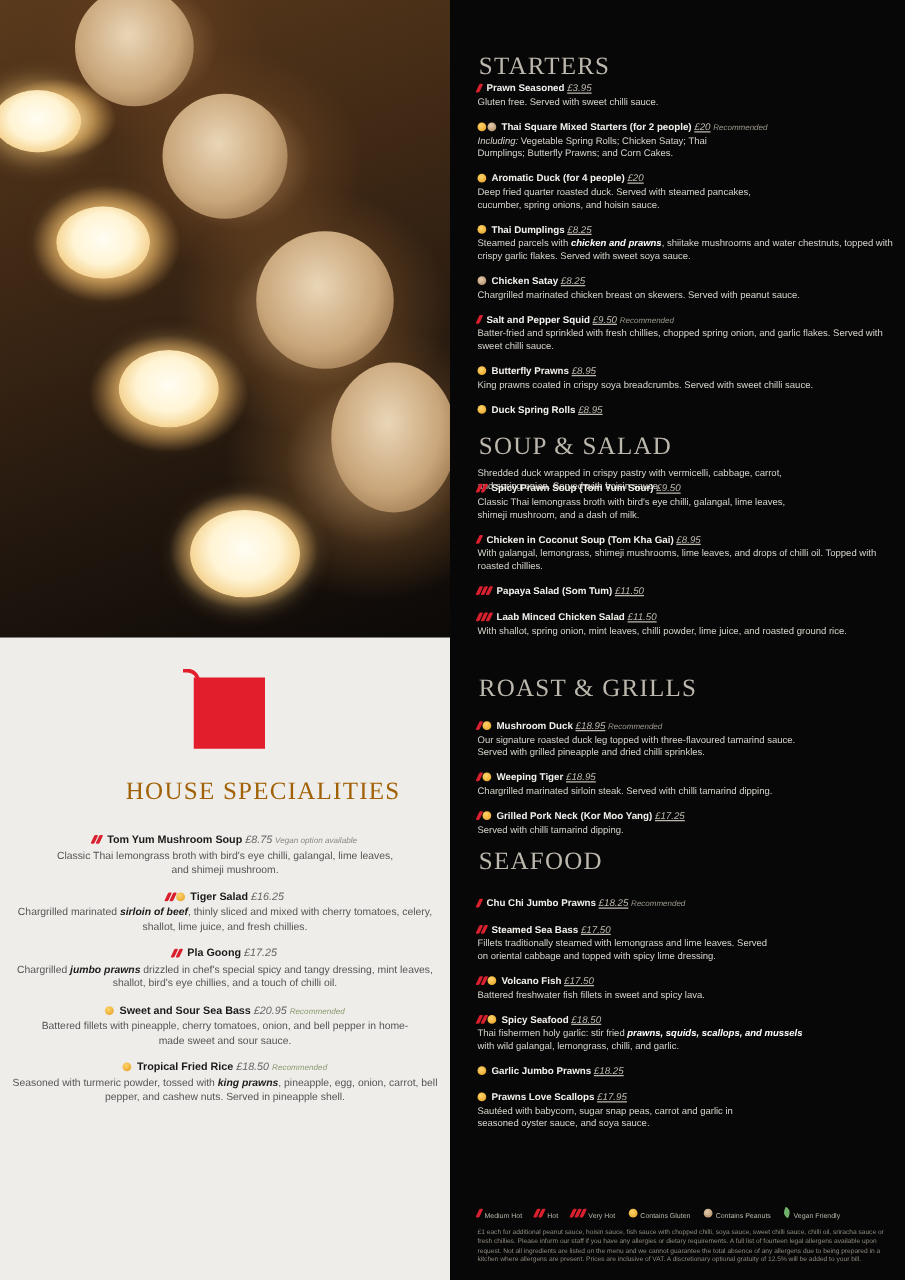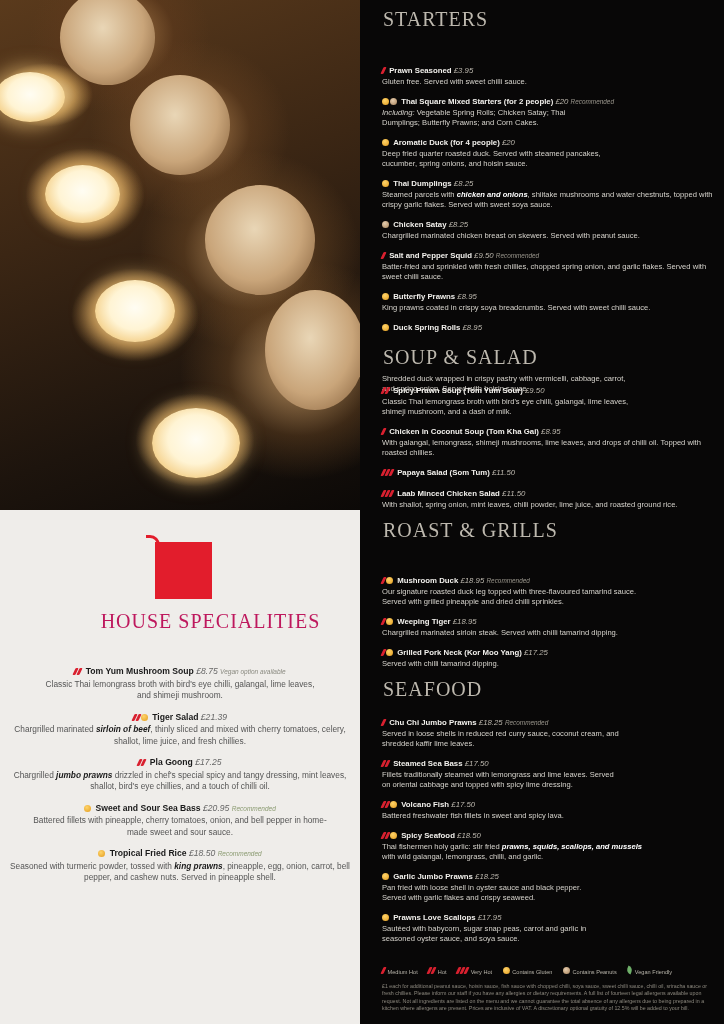--- a/index.html
+++ b/index.html
@@ -31,23 +31,23 @@
     position: absolute; left: 0; top: 510px; width: 360px; height: 514px; background: #efedea;
   }
   .logo {
     position: absolute; left: 155px; top: 32px; width: 57px; height: 57px; background: #e21d2c;
   }
   .logo-curl {
     position: absolute; left: 146px; top: 25px; width: 14px; height: 10px;
     border-top: 3px solid #e21d2c; border-right: 3px solid #e21d2c; border-radius: 0 12px 0 0;
   }
   .hs-title {
-    position: absolute; left: 0; top: 100px; width: 421px; text-align: center;
+    position: absolute; left: 0; top: 112px; width: 421px; text-align: center;
     font-family: "Liberation Serif", serif; font-size: 20px; letter-spacing: 1px;
-    color: #be185d;
+    color: #a16207;
   }
   .hs-list { position: absolute; left: 10px; top: 156px; width: 340px; text-align: center; }
   .hs-item { margin-bottom: 10px; }
   .hs-item .line1 { font-size: 8.6px; color: #1a1a1a; line-height: 11.5px; }
   .hs-item .desc { font-size: 8.3px; color: #555; line-height: 11.5px; }
   .hs-item .name { font-weight: bold; }
   .hs-item .price { font-style: italic; color: #666; }
   .hs-item .note { font-style: italic; font-size: 6.5px; color: #8a8a80; }
   .hs-item .note.rec { color: #8a9a70; }
   .hs-item em { font-weight: bold; color: #1a1a1a; }
@@ -56,21 +56,21 @@
   .right { position: absolute; left: 360px; top: 0; width: 364px; height: 1024px; background: #080707; padding-left: 22px; }
   .section-title {
     font-family: "Liberation Serif", serif; font-size: 20px; letter-spacing: 1px;
     color: #bdb8ae; margin-bottom: 14px; position: absolute; left: 23px;
   }
   .items { position: absolute; left: 22px; width: 335px; }
   .item { margin-bottom: 10px; }
   .item .line1 { font-size: 7.8px; line-height: 10px; color: #f2f0ec; white-space: nowrap; }
   .item .desc { font-size: 7.6px; line-height: 10px; color: #d6d3cc; }
   .item .name { font-weight: bold; }
-  .item .price { font-style: italic; color: #bdb8ae; }
+  .item .price { font-style: italic; color: #bdb8ae; text-decoration: underline; }
   .item .note { font-style: italic; font-size: 6.4px; color: #9b978d; }
   .item em { font-weight: bold; color: #fff; }
 
   .icons { display: inline-block; vertical-align: -1px; margin-right: 1px; }
   .chili {
     display: inline-block; width: 3px; height: 7px; background: #d9202f; transform: skewX(-25deg);
     margin-right: 1px; border-radius: 1px;
   }
   .dot-gluten { display: inline-block; width: 7px; height: 7px; border-radius: 50%;
     background: radial-gradient(circle at 40% 35%, #ffd46a, #e39c1e); margin-right: 1px; }
@@ -111,21 +111,21 @@
           <span class="price">£8.75</span>
           <span class="note">Vegan option available</span>
         </div>
         <div class="desc" style="padding:0 30px;">Classic Thai lemongrass broth with bird's eye chilli, galangal, lime leaves, and shimeji mushroom.</div>
       </div>
 
       <div class="hs-item">
         <div class="line1">
           <span class="icons"><span class="chili"></span><span class="chili"></span><span class="dot-gluten"></span></span>
           <span class="name">Tiger Salad</span>
-          <span class="price">£21.39</span>
+          <span class="price">£16.25</span>
         </div>
         <div class="desc"><span>Chargrilled marinated </span><em>sirloin of beef</em><span>, thinly sliced and mixed with cherry tomatoes, celery, shallot, lime juice, and fresh chillies.</span></div>
       </div>
 
       <div class="hs-item">
         <div class="line1">
           <span class="icons"><span class="chili"></span><span class="chili"></span></span>
           <span class="name">Pla Goong</span>
           <span class="price">£17.25</span>
         </div>
@@ -150,37 +150,37 @@
           <span class="note rec">Recommended</span>
         </div>
         <div class="desc"><span>Seasoned with turmeric powder, tossed with </span><em>king prawns</em><span>, pineapple, egg, onion, carrot, bell pepper, and cashew nuts. Served in pineapple shell.</span></div>
       </div>
     </div>
   </div>
 </div>
 
 <div class="right">
 
-  <div class="section-title" style="top:8px;">STARTERS</div>
+  <div class="section-title" style="top:42px;">STARTERS</div>
   <div class="items" style="top:66px;">
     <div class="item">
       <div class="line1"><span class="icons"><span class="chili"></span></span> <span class="name">Prawn Seasoned</span> <span class="price">£3.95</span></div>
       <div class="desc">Gluten free. Served with sweet chilli sauce.</div>
     </div>
     <div class="item">
       <div class="line1"><span class="icons"><span class="dot-gluten"></span><span class="dot-peanut"></span></span> <span class="name">Thai Square Mixed Starters (for 2 people)</span> <span class="price">£20</span> <span class="note">Recommended</span></div>
       <div class="desc" style="width:200px;"><i>Including:</i><span> Vegetable Spring Rolls; Chicken Satay; Thai Dumplings; Butterfly Prawns; and Corn Cakes.</span></div>
     </div>
     <div class="item">
       <div class="line1"><span class="icons"><span class="dot-gluten"></span></span> <span class="name">Aromatic Duck (for 4 people)</span> <span class="price">£20</span></div>
       <div class="desc" style="width:240px;">Deep fried quarter roasted duck. Served with steamed pancakes, cucumber, spring onions, and hoisin sauce.</div>
     </div>
     <div class="item">
       <div class="line1"><span class="icons"><span class="dot-gluten"></span></span> <span class="name">Thai Dumplings</span> <span class="price">£8.25</span></div>
-      <div class="desc"><span>Steamed parcels with </span><em>chicken and onions</em><span>, shiitake mushrooms and water chestnuts, topped with crispy garlic flakes. Served with sweet soya sauce.</span></div>
+      <div class="desc"><span>Steamed parcels with </span><em>chicken and prawns</em><span>, shiitake mushrooms and water chestnuts, topped with crispy garlic flakes. Served with sweet soya sauce.</span></div>
     </div>
     <div class="item">
       <div class="line1"><span class="icons"><span class="dot-peanut"></span></span> <span class="name">Chicken Satay</span> <span class="price">£8.25</span></div>
       <div class="desc">Chargrilled marinated chicken breast on skewers. Served with peanut sauce.</div>
     </div>
     <div class="item">
       <div class="line1"><span class="icons"><span class="chili"></span></span> <span class="name">Salt and Pepper Squid</span> <span class="price">£9.50</span> <span class="note">Recommended</span></div>
       <div class="desc">Batter-fried and sprinkled with fresh chillies, chopped spring onion, and garlic flakes. Served with sweet chilli sauce.</div>
     </div>
     <div class="item">
@@ -205,57 +205,55 @@
     </div>
     <div class="item">
       <div class="line1"><span class="icons"><span class="chili"></span><span class="chili"></span><span class="chili"></span></span> <span class="name">Papaya Salad (Som Tum)</span> <span class="price">£11.50</span></div>
     </div>
     <div class="item">
       <div class="line1"><span class="icons"><span class="chili"></span><span class="chili"></span><span class="chili"></span></span> <span class="name">Laab Minced Chicken Salad</span> <span class="price">£11.50</span></div>
       <div class="desc">With shallot, spring onion, mint leaves, chilli powder, lime juice, and roasted ground rice.</div>
     </div>
   </div>
 
-  <div class="section-title" style="top:519px;">ROAST &amp; GRILLS</div>
+  <div class="section-title" style="top:540px;">ROAST &amp; GRILLS</div>
   <div class="items" style="top:576px;">
     <div class="item">
       <div class="line1"><span class="icons"><span class="chili"></span><span class="dot-gluten"></span></span> <span class="name">Mushroom Duck</span> <span class="price">£18.95</span> <span class="note">Recommended</span></div>
       <div class="desc" style="width:270px;">Our signature roasted duck leg topped with three-flavoured tamarind sauce. Served with grilled pineapple and dried chilli sprinkles.</div>
     </div>
     <div class="item">
       <div class="line1"><span class="icons"><span class="chili"></span><span class="dot-gluten"></span></span> <span class="name">Weeping Tiger</span> <span class="price">£18.95</span></div>
       <div class="desc">Chargrilled marinated sirloin steak. Served with chilli tamarind dipping.</div>
     </div>
     <div class="item">
       <div class="line1"><span class="icons"><span class="chili"></span><span class="dot-gluten"></span></span> <span class="name">Grilled Pork Neck (Kor Moo Yang)</span> <span class="price">£17.25</span></div>
       <div class="desc">Served with chilli tamarind dipping.</div>
     </div>
   </div>
 
   <div class="section-title" style="top:678px;">SEAFOOD</div>
   <div class="items" style="top:718px;">
     <div class="item">
       <div class="line1"><span class="icons"><span class="chili"></span></span> <span class="name">Chu Chi Jumbo Prawns</span> <span class="price">£18.25</span> <span class="note">Recommended</span></div>
-      <div class="desc" style="width:240px;">Served in loose shells in reduced red curry sauce, coconut cream, and shredded kaffir lime leaves.</div>
     </div>
     <div class="item">
       <div class="line1"><span class="icons"><span class="chili"></span><span class="chili"></span></span> <span class="name">Steamed Sea Bass</span> <span class="price">£17.50</span></div>
       <div class="desc" style="width:240px;">Fillets traditionally steamed with lemongrass and lime leaves. Served on oriental cabbage and topped with spicy lime dressing.</div>
     </div>
     <div class="item">
       <div class="line1"><span class="icons"><span class="chili"></span><span class="chili"></span><span class="dot-gluten"></span></span> <span class="name">Volcano Fish</span> <span class="price">£17.50</span></div>
       <div class="desc">Battered freshwater fish fillets in sweet and spicy lava.</div>
     </div>
     <div class="item">
       <div class="line1"><span class="icons"><span class="chili"></span><span class="chili"></span><span class="dot-gluten"></span></span> <span class="name">Spicy Seafood</span> <span class="price">£18.50</span></div>
       <div class="desc" style="width:275px;"><span>Thai fishermen holy garlic: stir fried </span><em>prawns, squids, scallops, and mussels</em><span> with wild galangal, lemongrass, chilli, and garlic.</span></div>
     </div>
     <div class="item">
       <div class="line1"><span class="icons"><span class="dot-gluten"></span></span> <span class="name">Garlic Jumbo Prawns</span> <span class="price">£18.25</span></div>
-      <div class="desc" style="width:220px;">Pan fried with loose shell in oyster sauce and black pepper. Served with garlic flakes and crispy seaweed.</div>
     </div>
     <div class="item">
       <div class="line1"><span class="icons"><span class="dot-gluten"></span></span> <span class="name">Prawns Love Scallops</span> <span class="price">£17.95</span></div>
       <div class="desc" style="width:215px;">Sautéed with babycorn, sugar snap peas, carrot and garlic in seasoned oyster sauce, and soya sauce.</div>
     </div>
   </div>
 
   <div class="legend">
     <span class="lg"><span class="chili"></span> <span>Medium Hot</span></span>
     <span class="lg"><span class="chili"></span><span class="chili"></span> <span>Hot</span></span>

